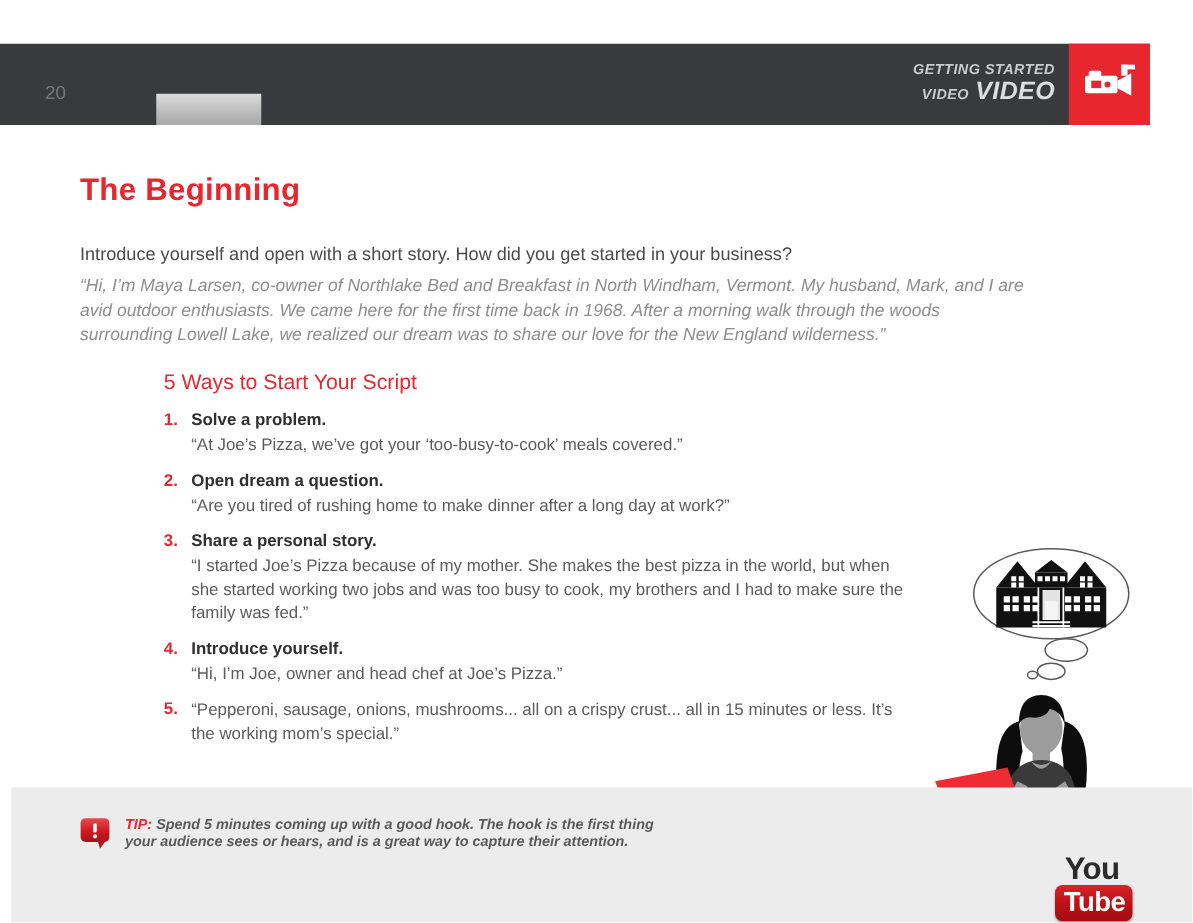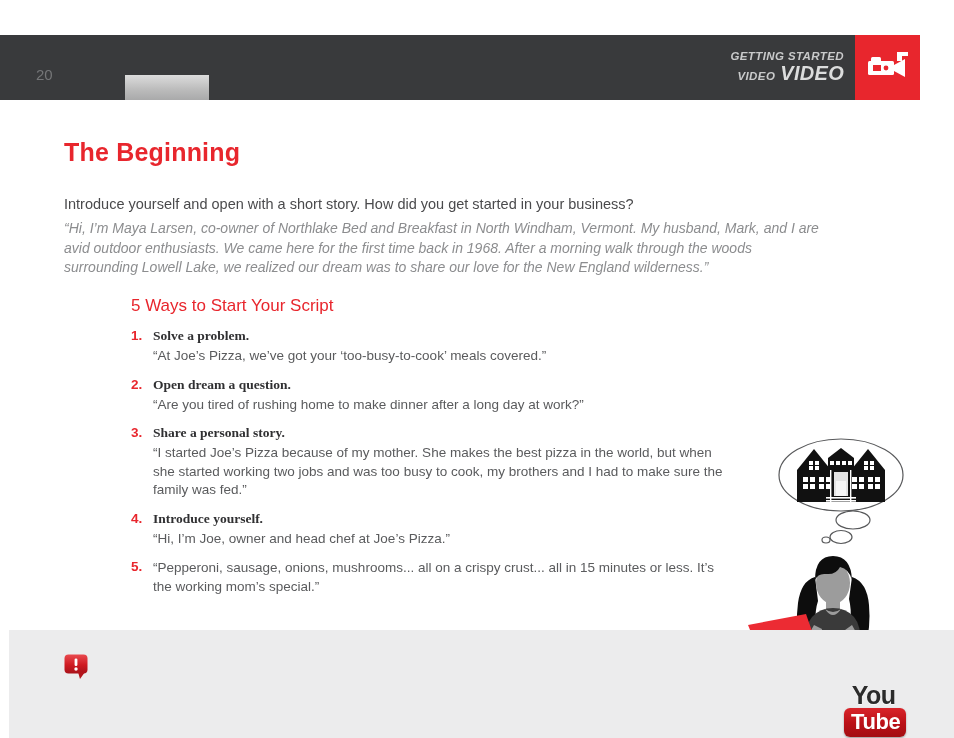--- a/index.html
+++ b/index.html
@@ -166,21 +166,20 @@
     line-height: 19px;
   }
   .item-body {
     flex: 1 1 auto;
   }
   .item-title {
     color: #303032;
     font-weight: bold;
     font-size: 13.5px;
     line-height: 19px;
-    font-family: Liberation Serif, serif;
   }
   .item-quote {
     color: #5a5b5d;
     font-size: 13.5px;
     line-height: 18.5px;
     margin-top: 2px;
   }
 
   
   #illustration {
@@ -449,20 +448,21 @@
               <stop offset="55%" stop-color="#cf1a22"></stop>
               <stop offset="100%" stop-color="#a8121a"></stop>
             </linearGradient>
           </defs>
           <rect x="0.5" y="0.5" width="23" height="19" rx="4" fill="url(#tipgrad)"></rect>
           <polygon points="14,18 21,18 16,25" fill="#b3141b"></polygon>
           <rect x="10.6" y="4.5" width="2.8" height="7.5" rx="1.2" fill="#ffffff"></rect>
           <circle cx="12" cy="15" r="1.7" fill="#ffffff"></circle>
         </svg>
       </span>
+      <span id="tip-text"><span id="tip-label">TIP:</span><span> Spend 5 minutes coming up with a good hook. The hook is the first thing your audience sees or hears, and is a great way to capture their attention.</span></span>
     </div>
   </div>
 
   <div id="page-number">20</div>
 
   <div id="youtube-logo">
     <span id="yt-you">You</span>
     <span id="yt-tube">Tube</span>
   </div>
 

